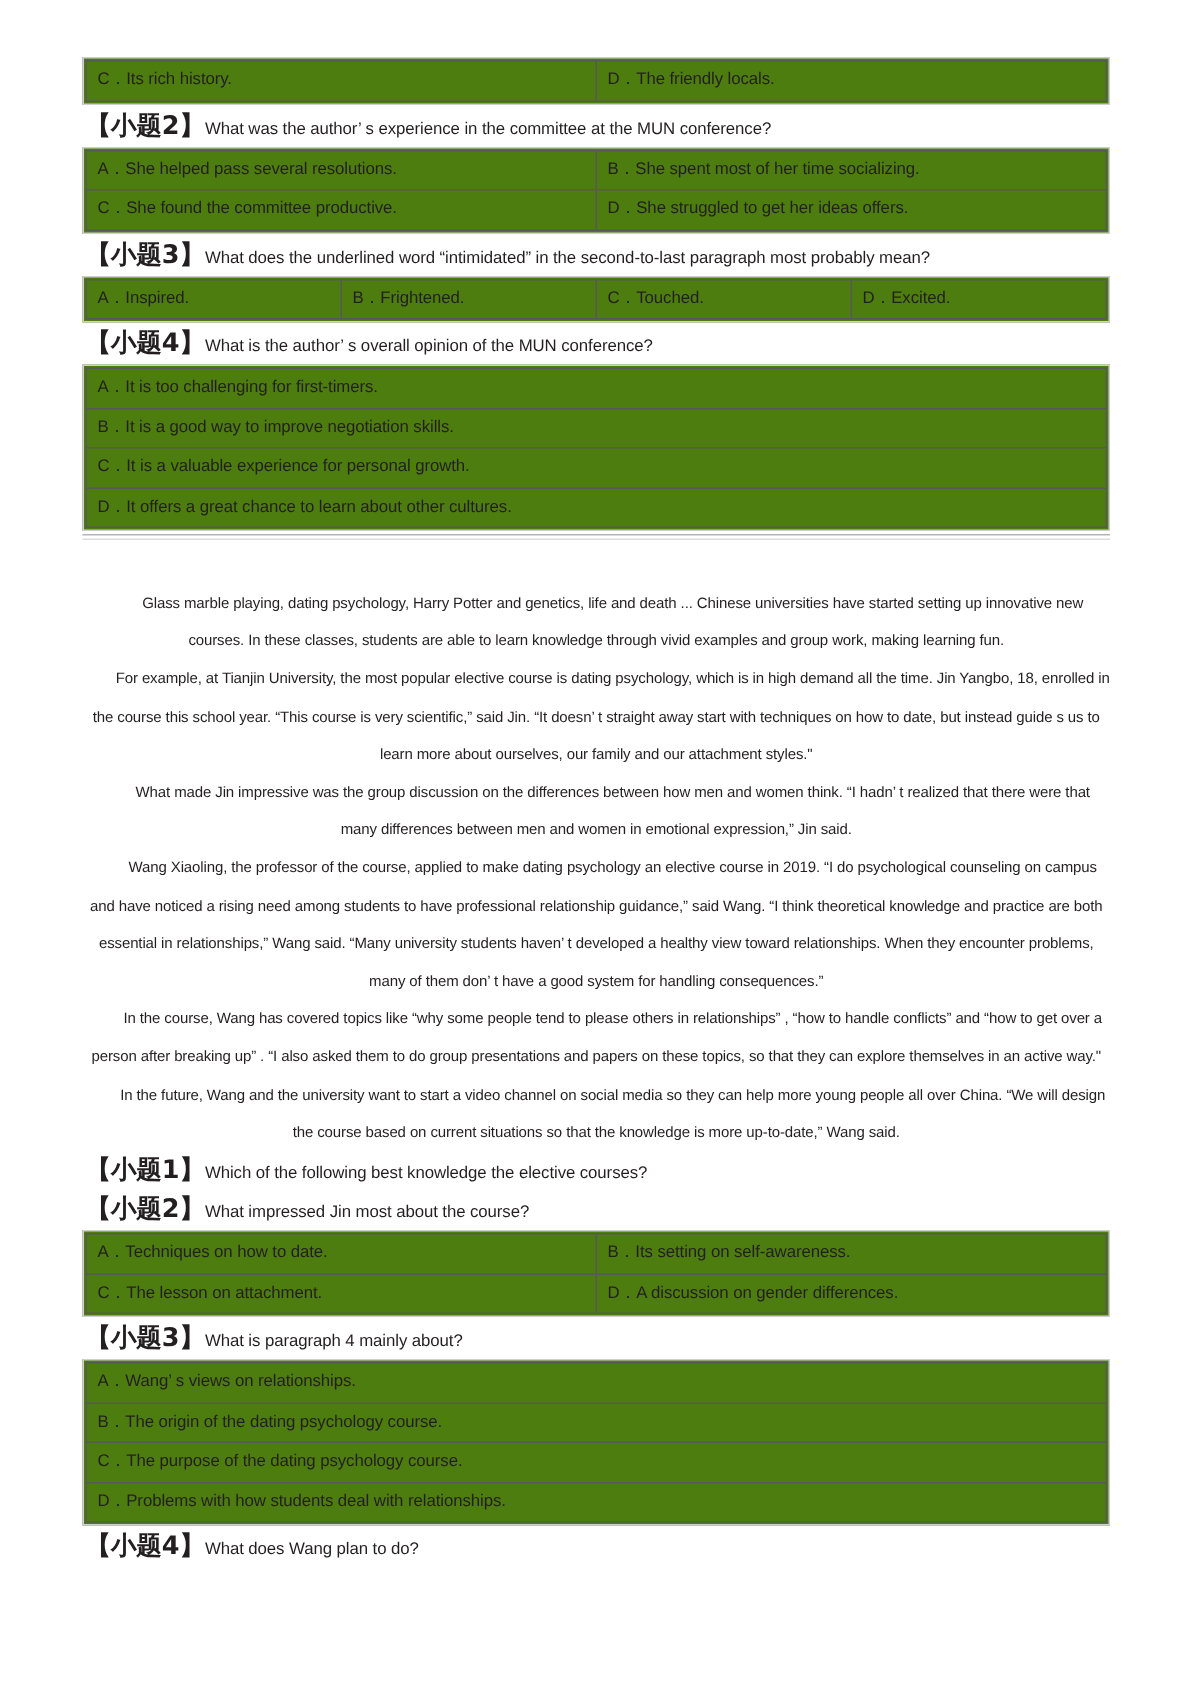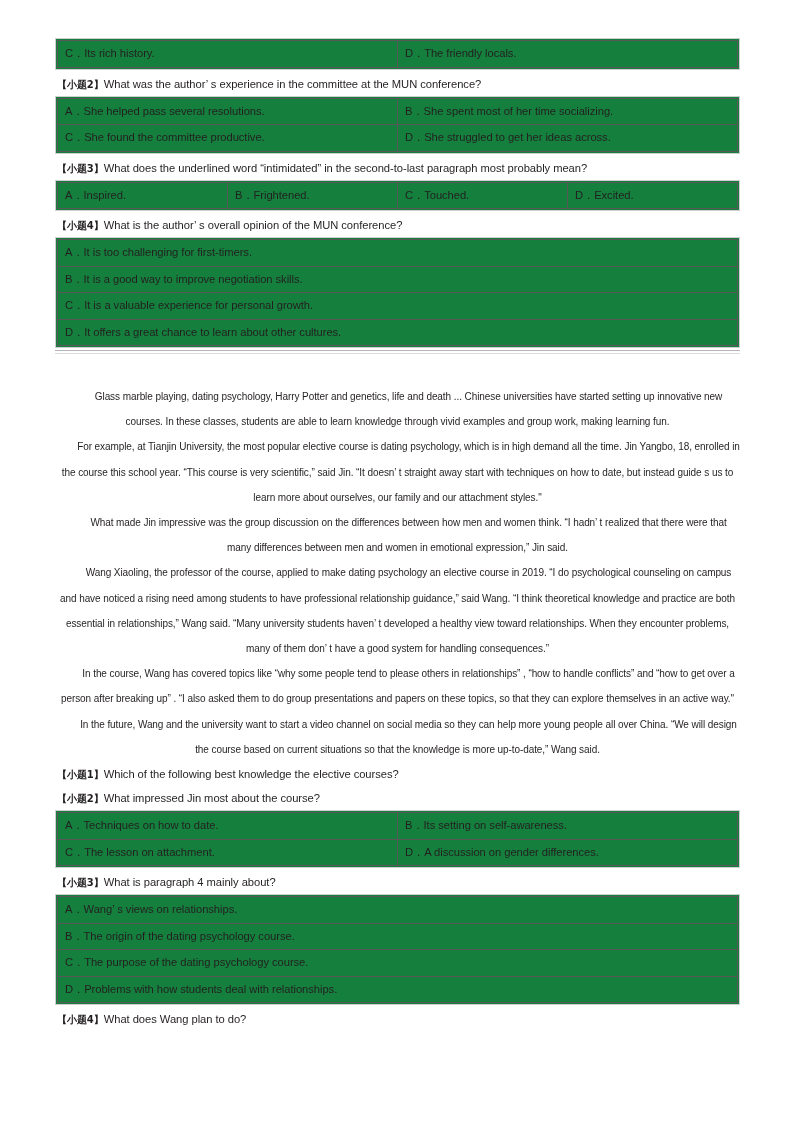--- a/index.html
+++ b/index.html
@@ -30,27 +30,27 @@
     line-height: 13px;
     letter-spacing: -0.05px;
     color: #231f20;
     padding: 6px 0 5px 2px;
     white-space: nowrap;
     overflow: hidden;
   }
   .qline .qtag {
     font-family: "DejaVu Sans", "Liberation Sans", sans-serif;
     font-weight: 700;
-    font-size: 10px;
+    font-size: 17px;
   }
   .wrap-outer {
     border: 1px solid #cfcfcf;
     padding: 1px;
     margin-bottom: 2px;
-    background: #15803d;
+    background: #4d7c0f;
   }
   .grid {
     width: 100%;
     border-collapse: collapse;
     table-layout: fixed;
   }
   .grid td {
     border: 1px solid #585858;
     padding: 6px 0 6px 7px;
     font-size: 11.2px;
@@ -114,21 +114,21 @@
   </div>
   <div class="wrap-outer">
     <table class="grid">
       <tbody>
           <tr>
         <td style="width:50%;">A．She helped pass several resolutions.</td>
         <td style="width:50%;">B．She spent most of her time socializing.</td>
       </tr>
       <tr>
         <td>C．She found the committee productive.</td>
-        <td>D．She struggled to get her ideas across.</td>
+        <td>D．She struggled to get her ideas offers.</td>
       </tr>
     </tbody>
       </table>
   </div>
 
   <div class="qline">
     <span class="qtag">【小题3】</span><span>What does the underlined word “intimidated” in the second-to-last paragraph most probably mean?</span>
   </div>
   <div class="wrap-outer">
     <table class="grid">

